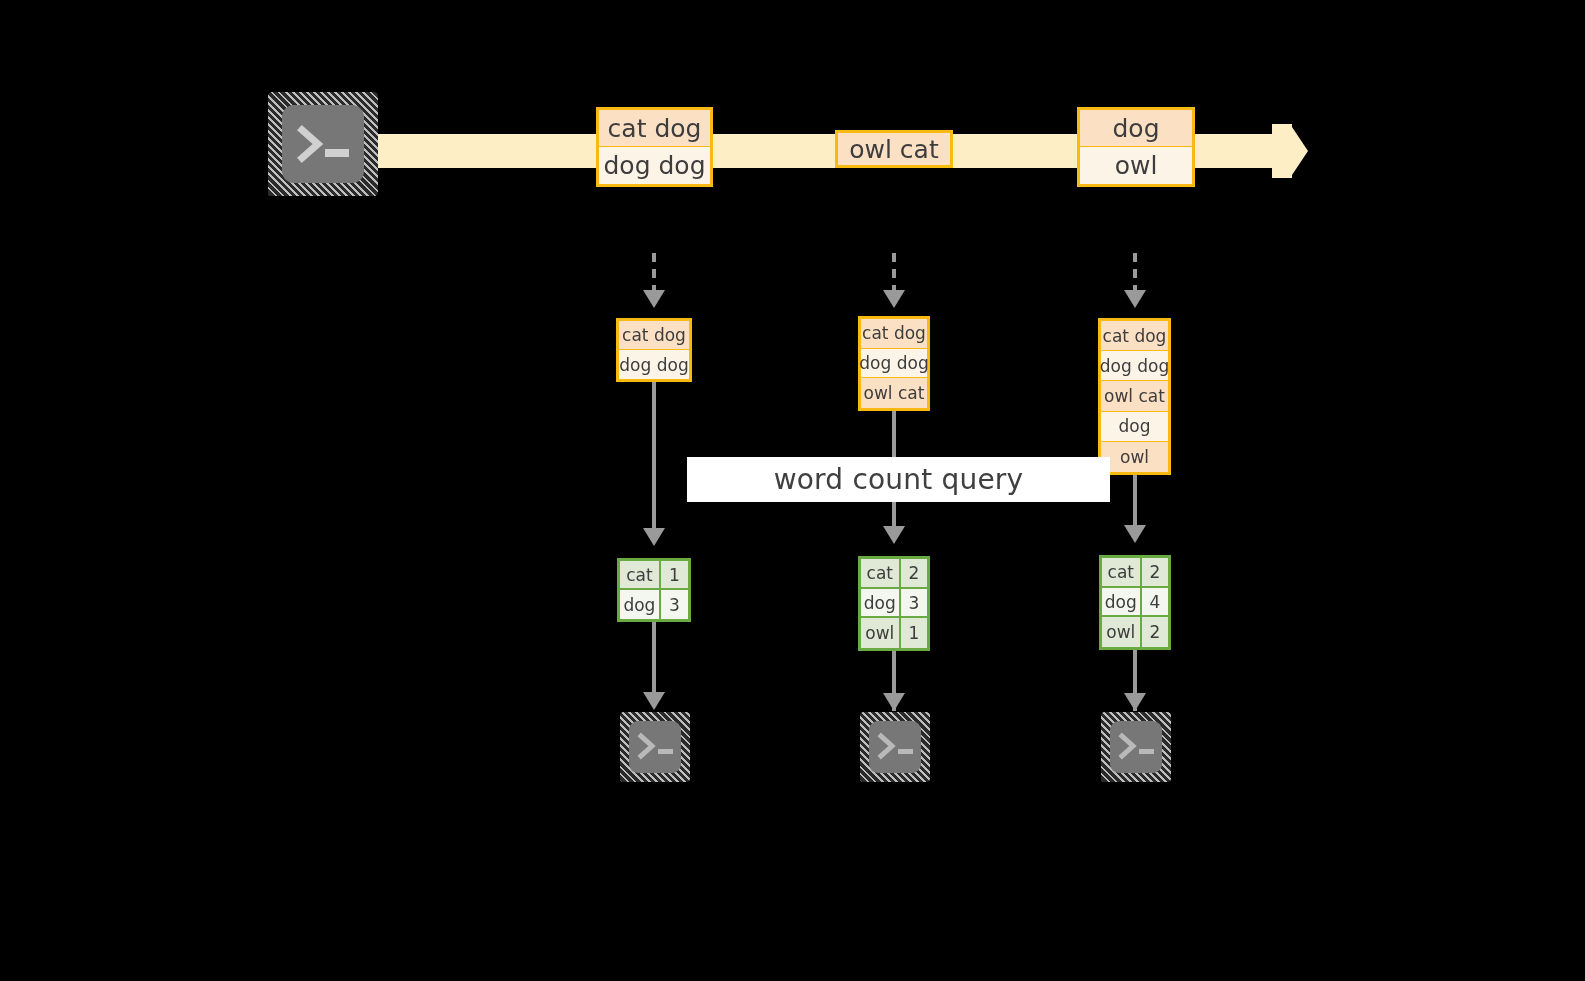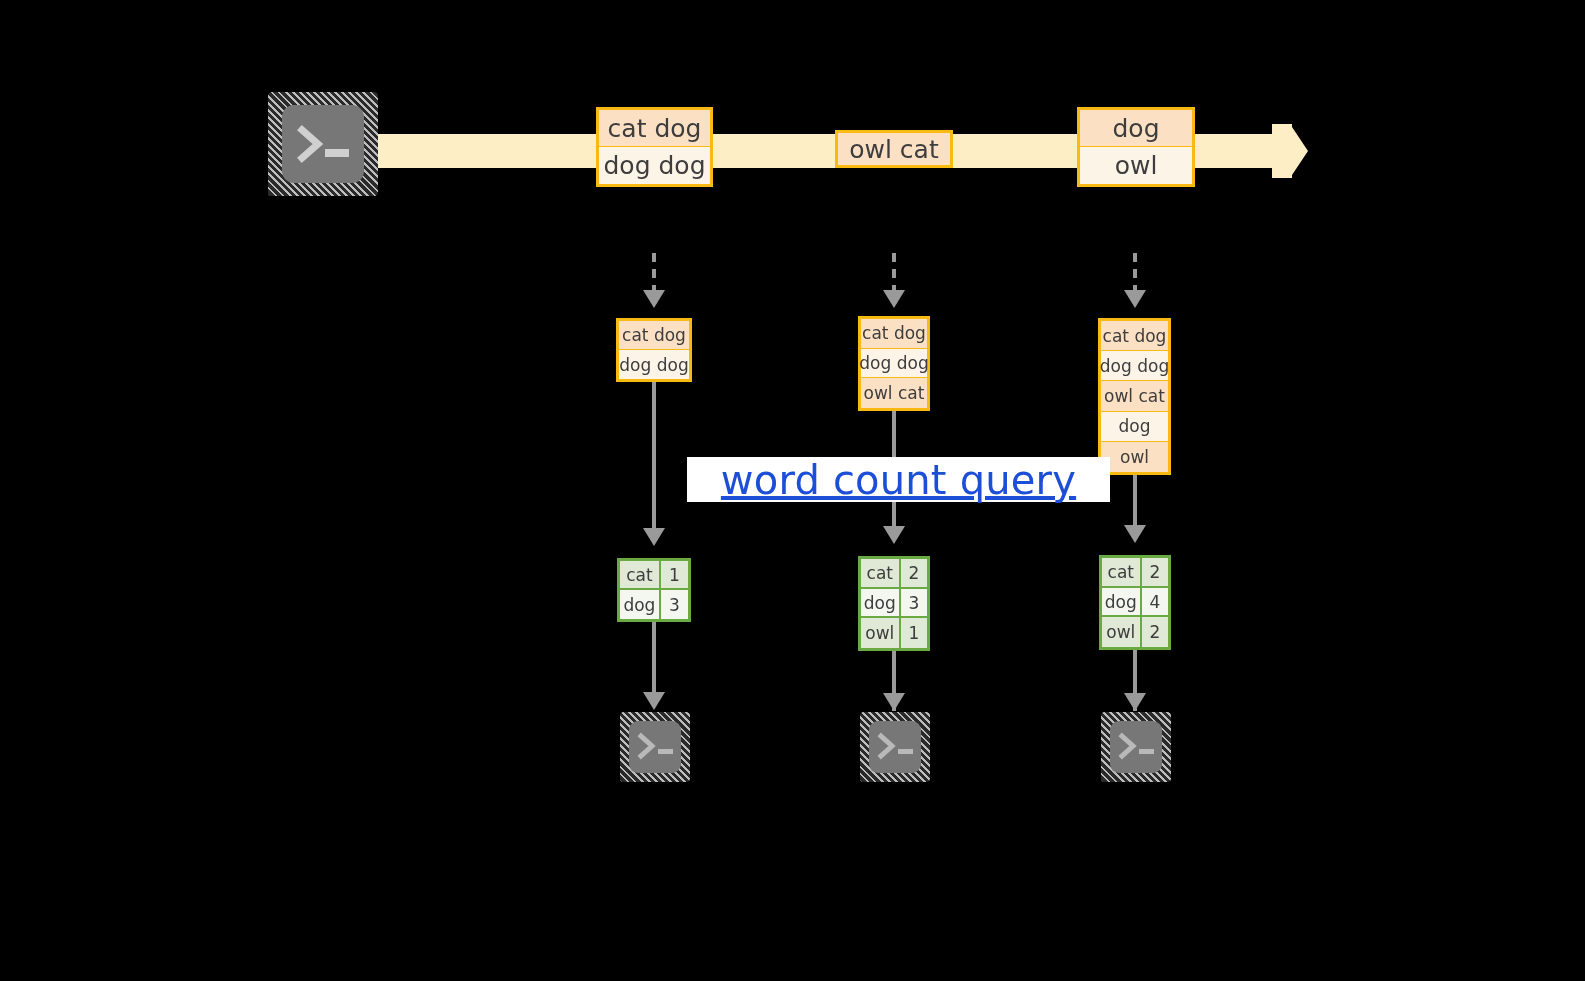--- a/index.html
+++ b/index.html
@@ -43,23 +43,23 @@
 
   
   .vline{position:absolute;background:#9a9a9a;width:4px;}
   .vdash{position:absolute;width:4px;
      background:repeating-linear-gradient(to bottom,#9a9a9a 0 9px,transparent 9px 16px);}
   .vhead{position:absolute;width:0;height:0;
      border-left:11px solid transparent;border-right:11px solid transparent;
      border-top:18px solid #9a9a9a;}
 
   
-  .label{position:absolute;background:#ffffff;color:#1d4ed8;
+  .label{position:absolute;background:#ffffff;color:#404040;
      display:flex;align-items:center;justify-content:center;
-     font-size:40px;letter-spacing:.2px;z-index:40;text-decoration:underline;}
+     font-size:28px;letter-spacing:.2px;z-index:40;}
 </style>
 </head>
 <body>
 
 <div id="canvas">
 
   <div class="band" style="left:372px;top:134px;width:920px;height:34px;"></div>
   <div class="arrowhead" style="left:1290px;top:124px;border-top:27px solid transparent;border-bottom:27px solid transparent;border-left:18px solid #fdeec6;"></div>
   <div class="band" style="left:1272px;top:124px;width:20px;height:54px;"></div>
 

